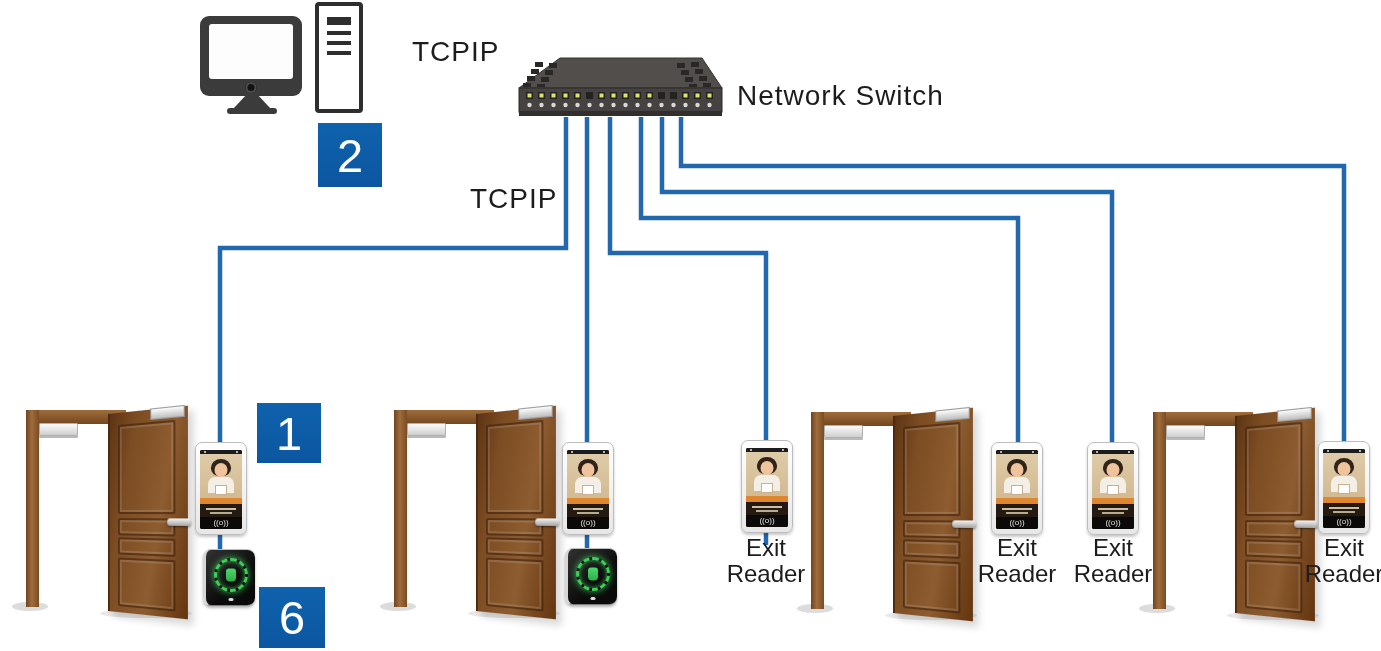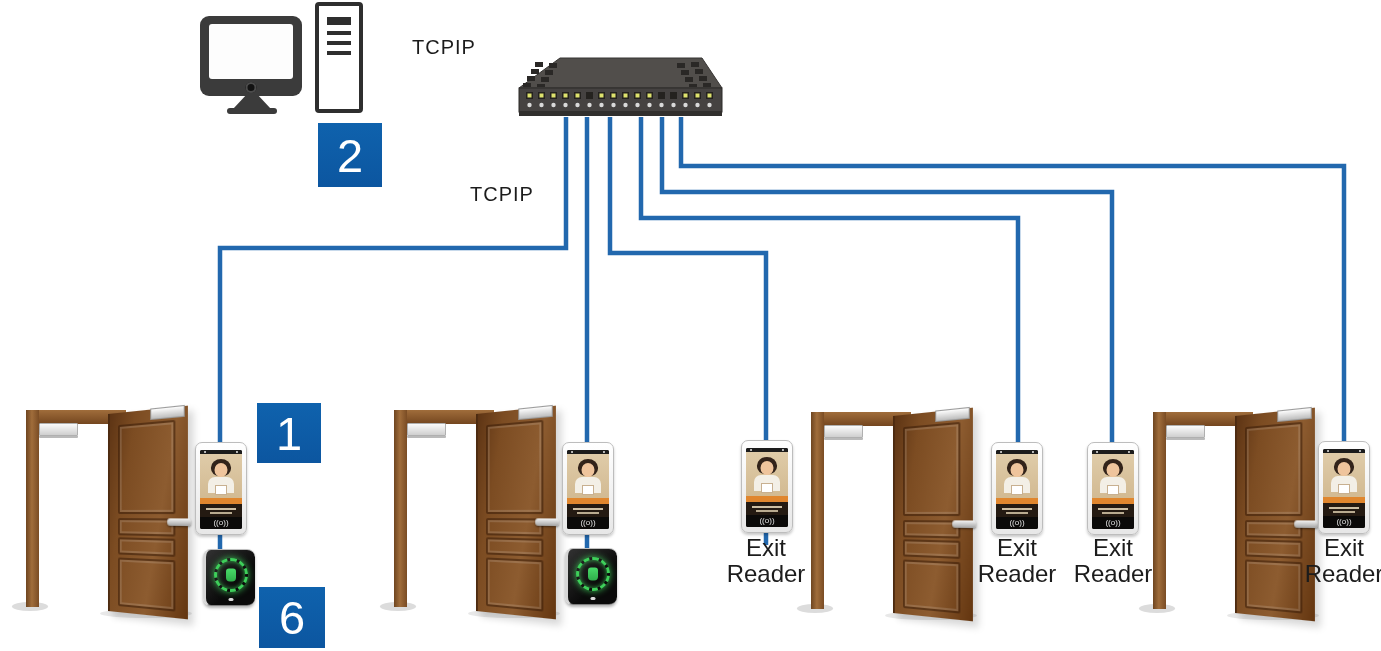--- a/index.html
+++ b/index.html
@@ -6,21 +6,21 @@
     --c-line:#2268ae; --c-badge:#0f62ad; --c-badge_text:#ffffff; --c-label_text:#1c1c1c;
   }
   html,body{margin:0;padding:0;background:#fff;}
   .stage{position:relative;width:1381px;height:651px;background:#ffffff;overflow:hidden;
          font-family:"Liberation Sans", sans-serif;color:var(--c-label_text);}
   .abs{position:absolute;}
   
   svg.wires{position:absolute;left:0;top:0;z-index:1;}
   .wire{fill:none;stroke:var(--c-line);stroke-width:4.5px;}
   
-  .txt{position:absolute;font-size:20px;letter-spacing:1px;color:var(--c-label_text);z-index:5;white-space:nowrap;}
+  .txt{position:absolute;font-size:28px;letter-spacing:1px;color:var(--c-label_text);z-index:5;white-space:nowrap;}
   .exit-label{position:absolute;width:104px;font-size:24px;line-height:26px;text-align:center;z-index:5;color:var(--c-label_text);}
   
   .badge{position:absolute;background:linear-gradient(var(--c-badge),#0c56a0);color:var(--c-badge_text);
          display:flex;align-items:center;justify-content:center;font-size:47px;z-index:4;}
   
   .monitor{left:200px;top:16px;width:102px;height:80px;background:#3b3b3b;border-radius:9px;z-index:3;}
   .monitor .scr{position:absolute;left:9px;right:9px;top:8px;bottom:17px;background:#fdfdfd;border-radius:3px;}
   .monitor .cam{position:absolute;left:50%;bottom:3px;transform:translateX(-50%);width:11px;height:11px;
                 border-radius:50%;background:#121212;box-shadow:0 0 0 2px #4b4b4b inset;}
   .stand{left:233px;top:96px;width:38px;height:13px;background:#3b3b3b;
@@ -171,20 +171,21 @@
         <circle cx="132.5" cy="55" r="2.2"></circle>
           <circle cx="144.5" cy="55" r="2.2"></circle>
           <circle cx="156.5" cy="55" r="2.2"></circle>
         <circle cx="168.5" cy="55" r="2.2"></circle>
           <circle cx="180.5" cy="55" r="2.2"></circle>
           <circle cx="192.5" cy="55" r="2.2"></circle>
         <circle cx="204.5" cy="55" r="2.2"></circle>
       </g>
     </g>
   </svg>
+  <div class="txt" style="left:737px;top:80px;">Network Switch</div>
   <div class="txt" style="left:470px;top:183px;">TCPIP</div>
 
   <div class="door" style="left:24px;top:406px;">
     <div class="d-shadowL"></div>
       <div class="d-shadowR"></div>
     <div class="d-lintel"></div>
       <div class="d-post"></div>
     <div class="d-lock"></div>
     <div class="d-leaf">
         <div class="d-bracket"></div>

